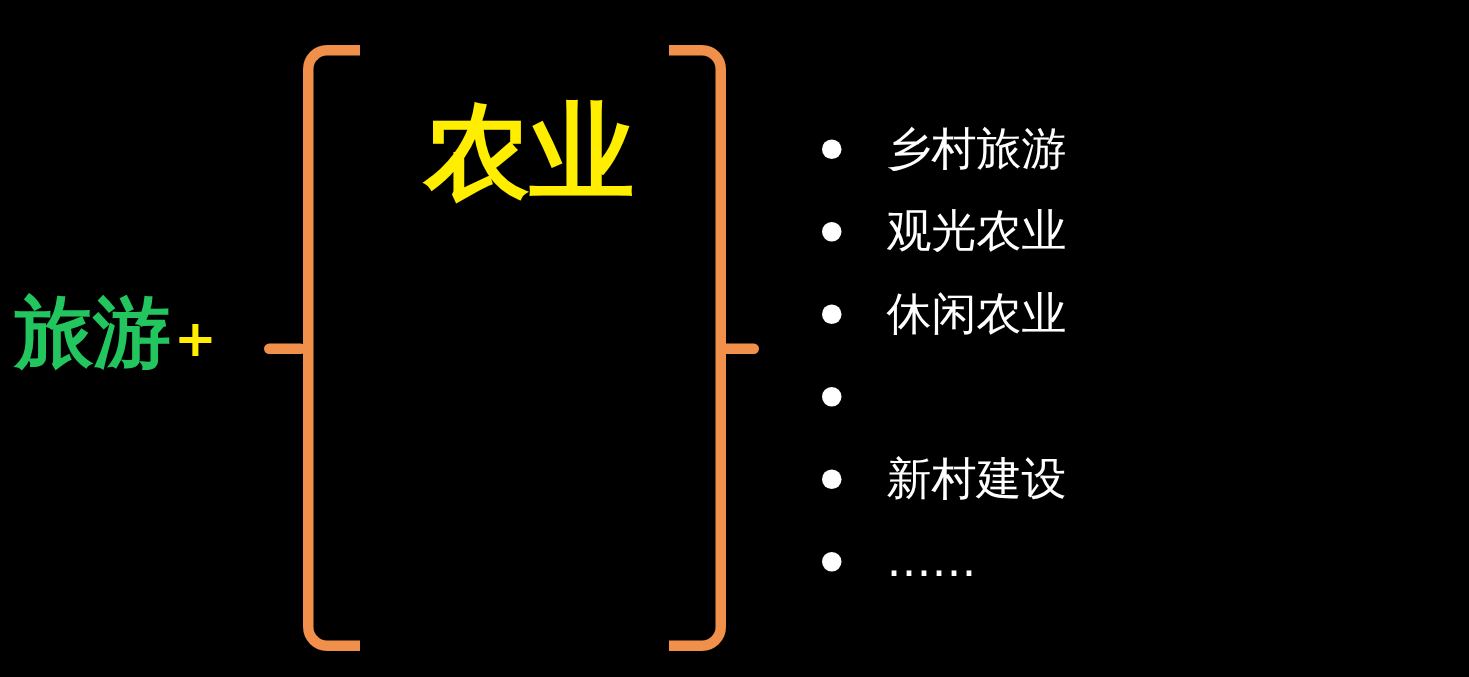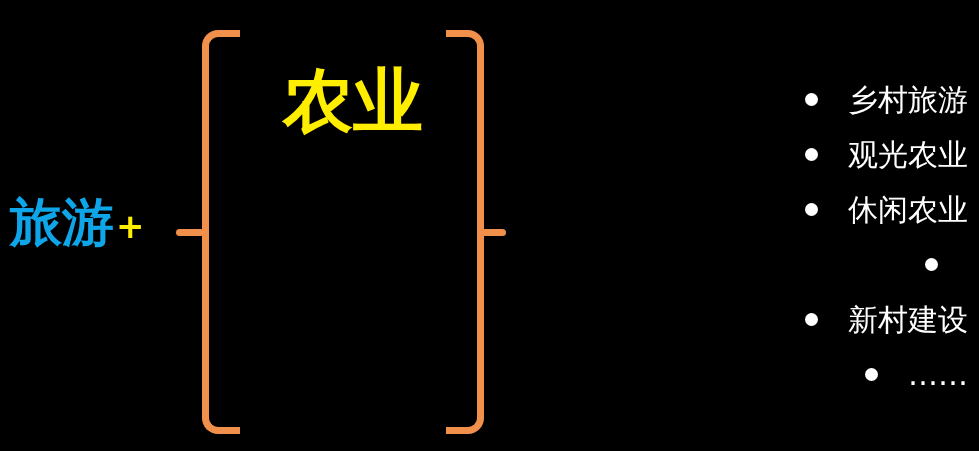--- a/index.html
+++ b/index.html
@@ -22,21 +22,21 @@
     left: 10px;
     top: 196px;
     display: flex;
     align-items: baseline;
     white-space: nowrap;
   }
   #left-label .cjk {
     font-size: 52px;
     line-height: 1;
     font-weight: bold;
-    color: #0ea5e9;
+    color: #22c55e;
     text-shadow: 2px 3px 0 rgba(0,0,0,0.85);
     letter-spacing: 0px;
   }
   #left-label .plus {
     font-size: 34px;
     line-height: 1;
     font-weight: bold;
     color: #FFEE00;
     text-shadow: 2px 3px 0 rgba(0,0,0,0.85);
     margin-left: 2px;
@@ -106,21 +106,20 @@
     list-style: none;
     margin: 0;
     padding: 0;
   }
   #bullet-list li {
     position: relative;
     height: 55px;
     display: flex;
     align-items: center;
     white-space: nowrap;
-    justify-content: flex-end;
   }
   .bullet-dot {
     flex: 0 0 auto;
     width: 13px;
     height: 13px;
     border-radius: 50%;
     background: #FFFFFF;
     margin-right: 30px;
   }
   .bullet-text {

